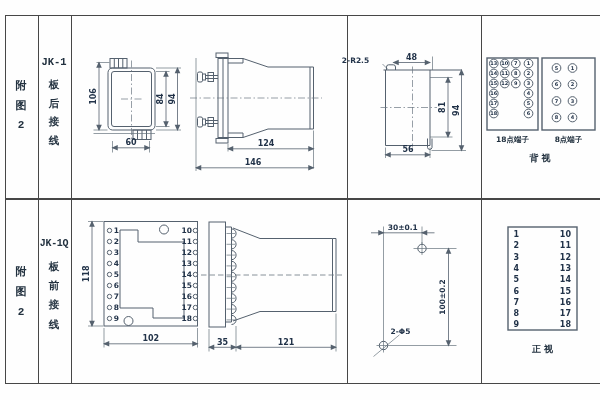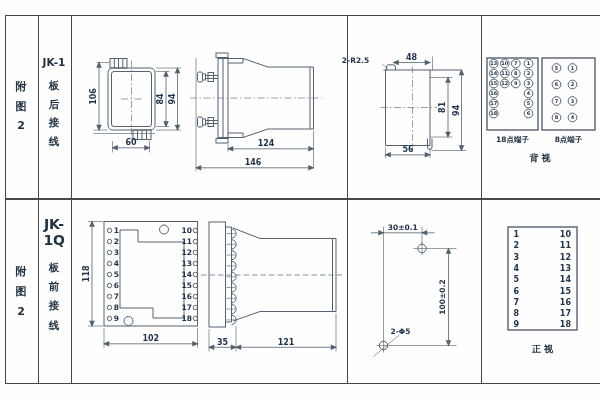--- a/index.html
+++ b/index.html
@@ -1,19 +1,19 @@
 <!DOCTYPE html>
 <html><head>
 <meta charset="utf-8">
 <style>
   html,body{margin:0;padding:0;background:#e8e8e8;}
   .sheet{position:relative;width:600px;height:400px;background:#fefefe;overflow:hidden;
          font-family:"DejaVu Sans",sans-serif;}
   .bline{position:absolute;background:#474747;}
-  .vlab{position:absolute;text-align:center;color:#22313f;}
+  .vlab{position:absolute;text-align:center;color:#22313f;font-family:Liberation Mono, monospace;}
   .vlab div{display:block;}
   svg{position:absolute;overflow:visible;}
   .ln{stroke:#55616e;fill:none;stroke-width:1;}
   .thin{stroke:#66727d;fill:none;stroke-width:.7;}
   .cl{stroke:#6a7681;fill:none;stroke-width:.7;stroke-dasharray:7 2.5 1.5 2.5;}
   .dsh{stroke:#6a7681;fill:none;stroke-width:.8;stroke-dasharray:5.5 3;}
   .dl{stroke:#55616e;fill:none;stroke-width:.8;}
   .dt{fill:#223349;font-size:8px;font-weight:600;text-anchor:middle;
       font-family:"DejaVu Sans",sans-serif;}
   .dts{fill:#223349;font-size:7.5px;font-weight:600;text-anchor:middle;
@@ -54,21 +54,21 @@
     <div>后</div>
     <div>接</div>
     <div>线</div>
   </div>
 
   <div class="vlab" style="left:5px;top:262px;width:32px;font-size:11px;font-weight:600;line-height:20px;">
     <div>附</div>
     <div>图</div>
     <div>2</div>
   </div>
-  <div class="vlab" style="left:36px;top:216px;width:36px;font-size:14px;font-weight:700;letter-spacing:-0.3px;">JK-1Q</div>
+  <div class="vlab" style="left:36px;top:238px;width:36px;font-size:10px;font-weight:700;letter-spacing:-0.3px;">JK-1Q</div>
   <div class="vlab" style="left:37.5px;top:258px;width:33px;font-size:10.5px;font-weight:600;line-height:19.2px;">
     <div>板</div>
     <div>前</div>
     <div>接</div>
     <div>线</div>
   </div>
 
   <svg style="left:71px;top:15px;" width="276" height="184" viewBox="71 15 276 184">
     <defs>
       <marker id="as" markerUnits="userSpaceOnUse" markerWidth="7" markerHeight="7" viewBox="0 0 10 10" refX="1.5" refY="5" orient="auto">

